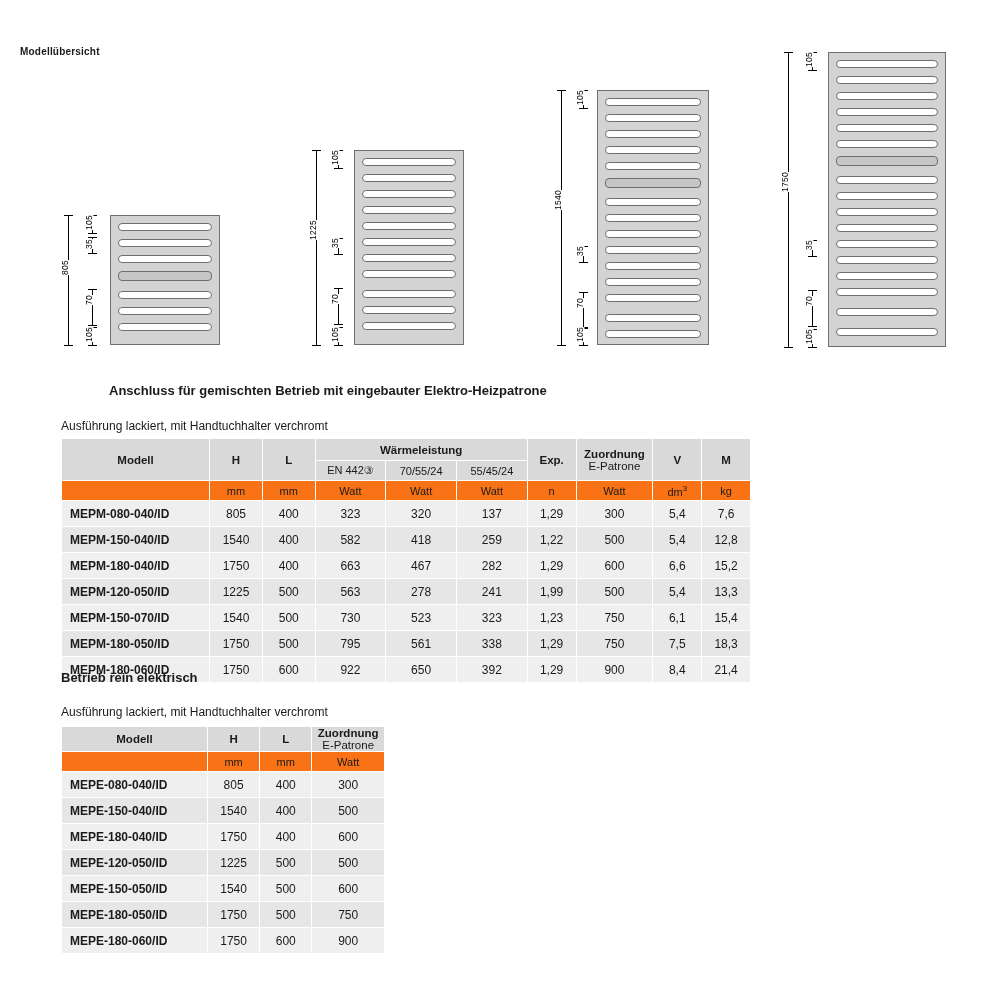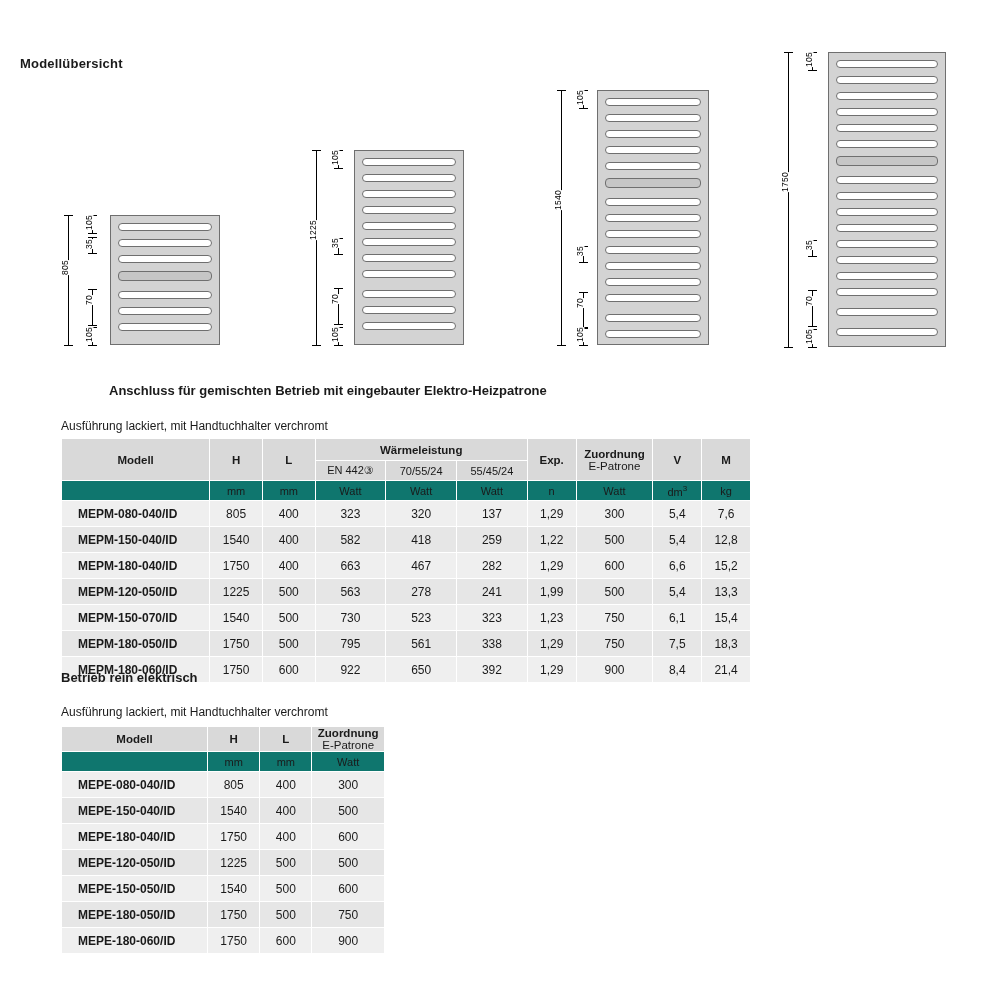--- a/index.html
+++ b/index.html
@@ -16,22 +16,22 @@
     overflow: hidden;
   }
   .page {
     position: relative;
     width: 984px;
     height: 984px;
   }
   .title {
     position: absolute;
     left: 20px;
-    top: 56px;
-    font-size: 13px;
+    top: 46px;
+    font-size: 10px;
     font-weight: bold;
     letter-spacing: 0.2px;
   }
 
   
   .drawings {
     position: absolute;
     left: 0;
     top: 30px;
     width: 984px;
@@ -113,33 +113,33 @@
     font-size: 11.5px;
     height: 21px;
   }
   .hdr2 td {
     background: #d9d9d9;
     font-size: 11px;
     height: 19px;
     font-weight: normal;
   }
   .hdr3 td {
-    background: #0f766e;
+    background: #f97316;
     font-size: 11px;
     height: 19px;
     font-weight: normal;
   }
   .datarow td {
     height: 25px;
     font-size: 12px;
   }
   .datarow td.model {
     font-weight: bold;
     text-align: left;
-    padding-left: 16px;
+    padding-left: 8px;
   }
   .row-alt td {
     background: #e6e6e6;
   }
   sup {
     font-size: 8px;
     vertical-align: super;
   }
 </style>
 </head>

